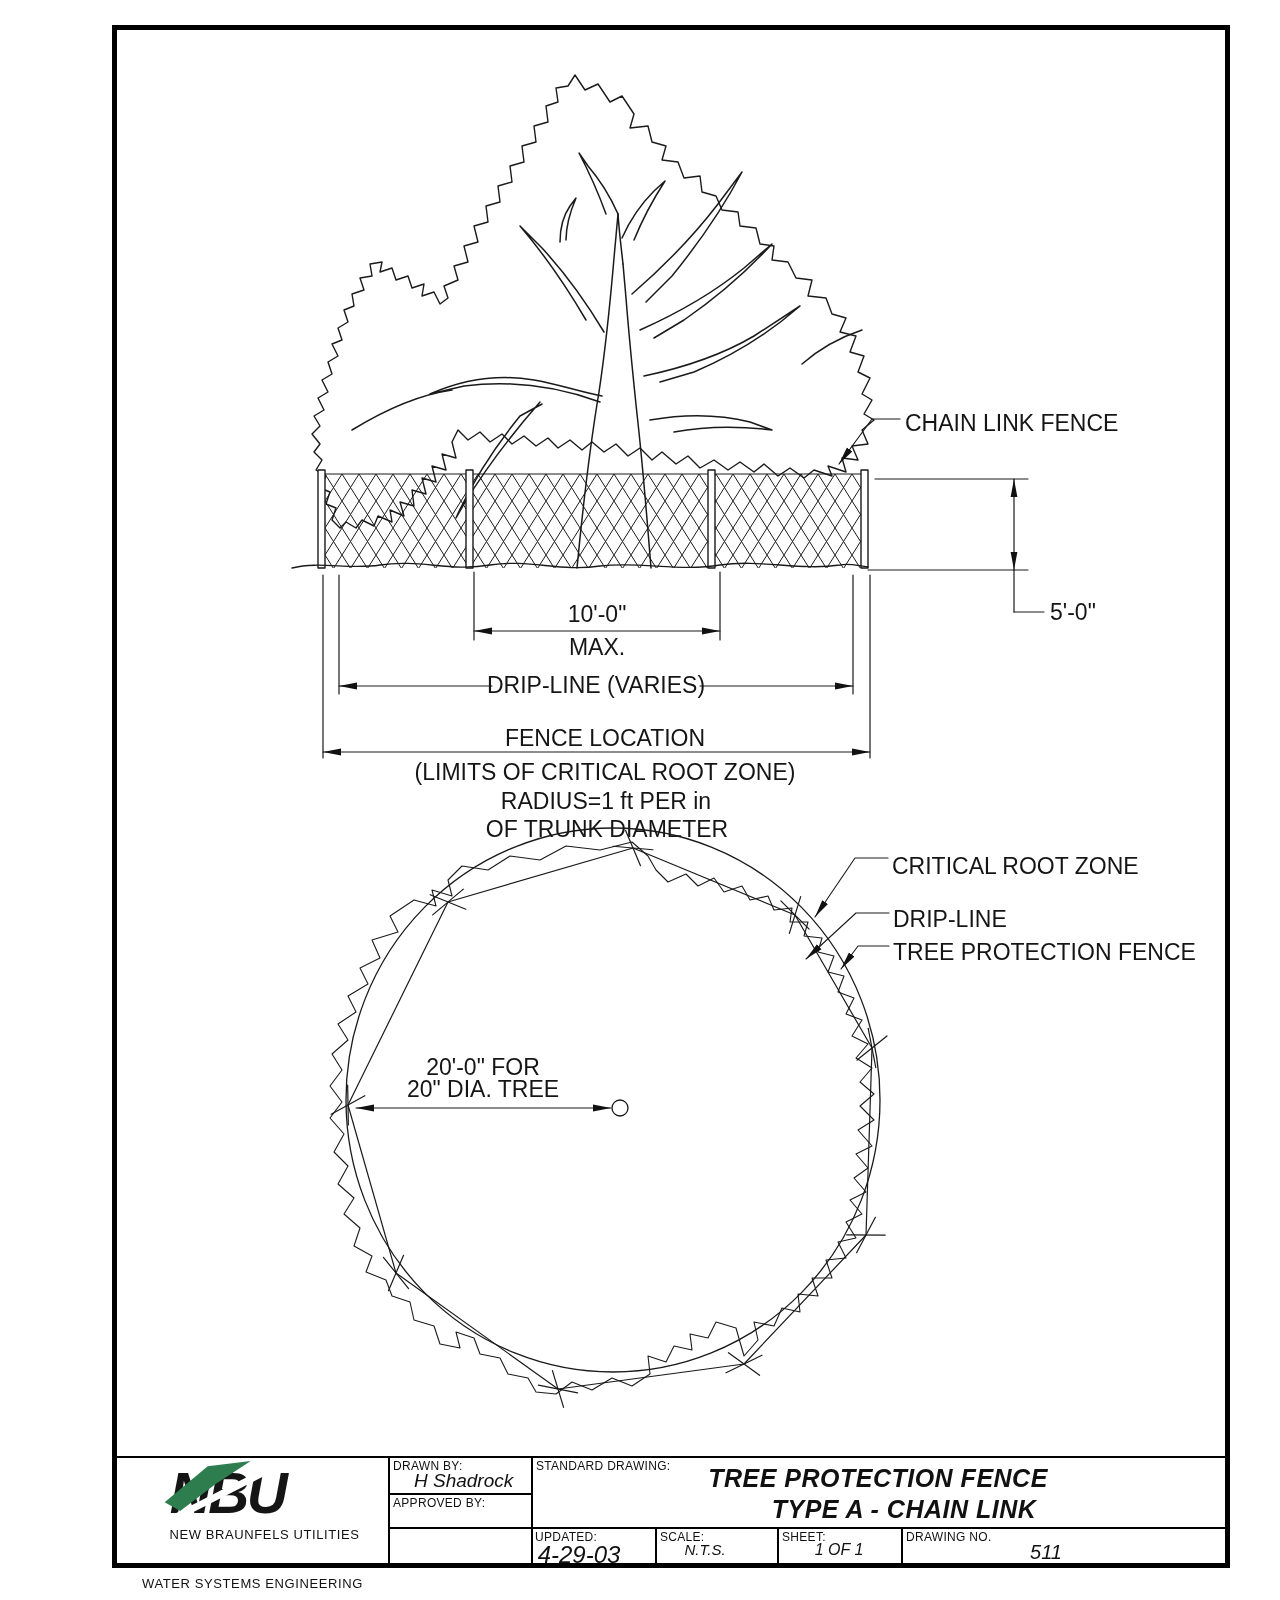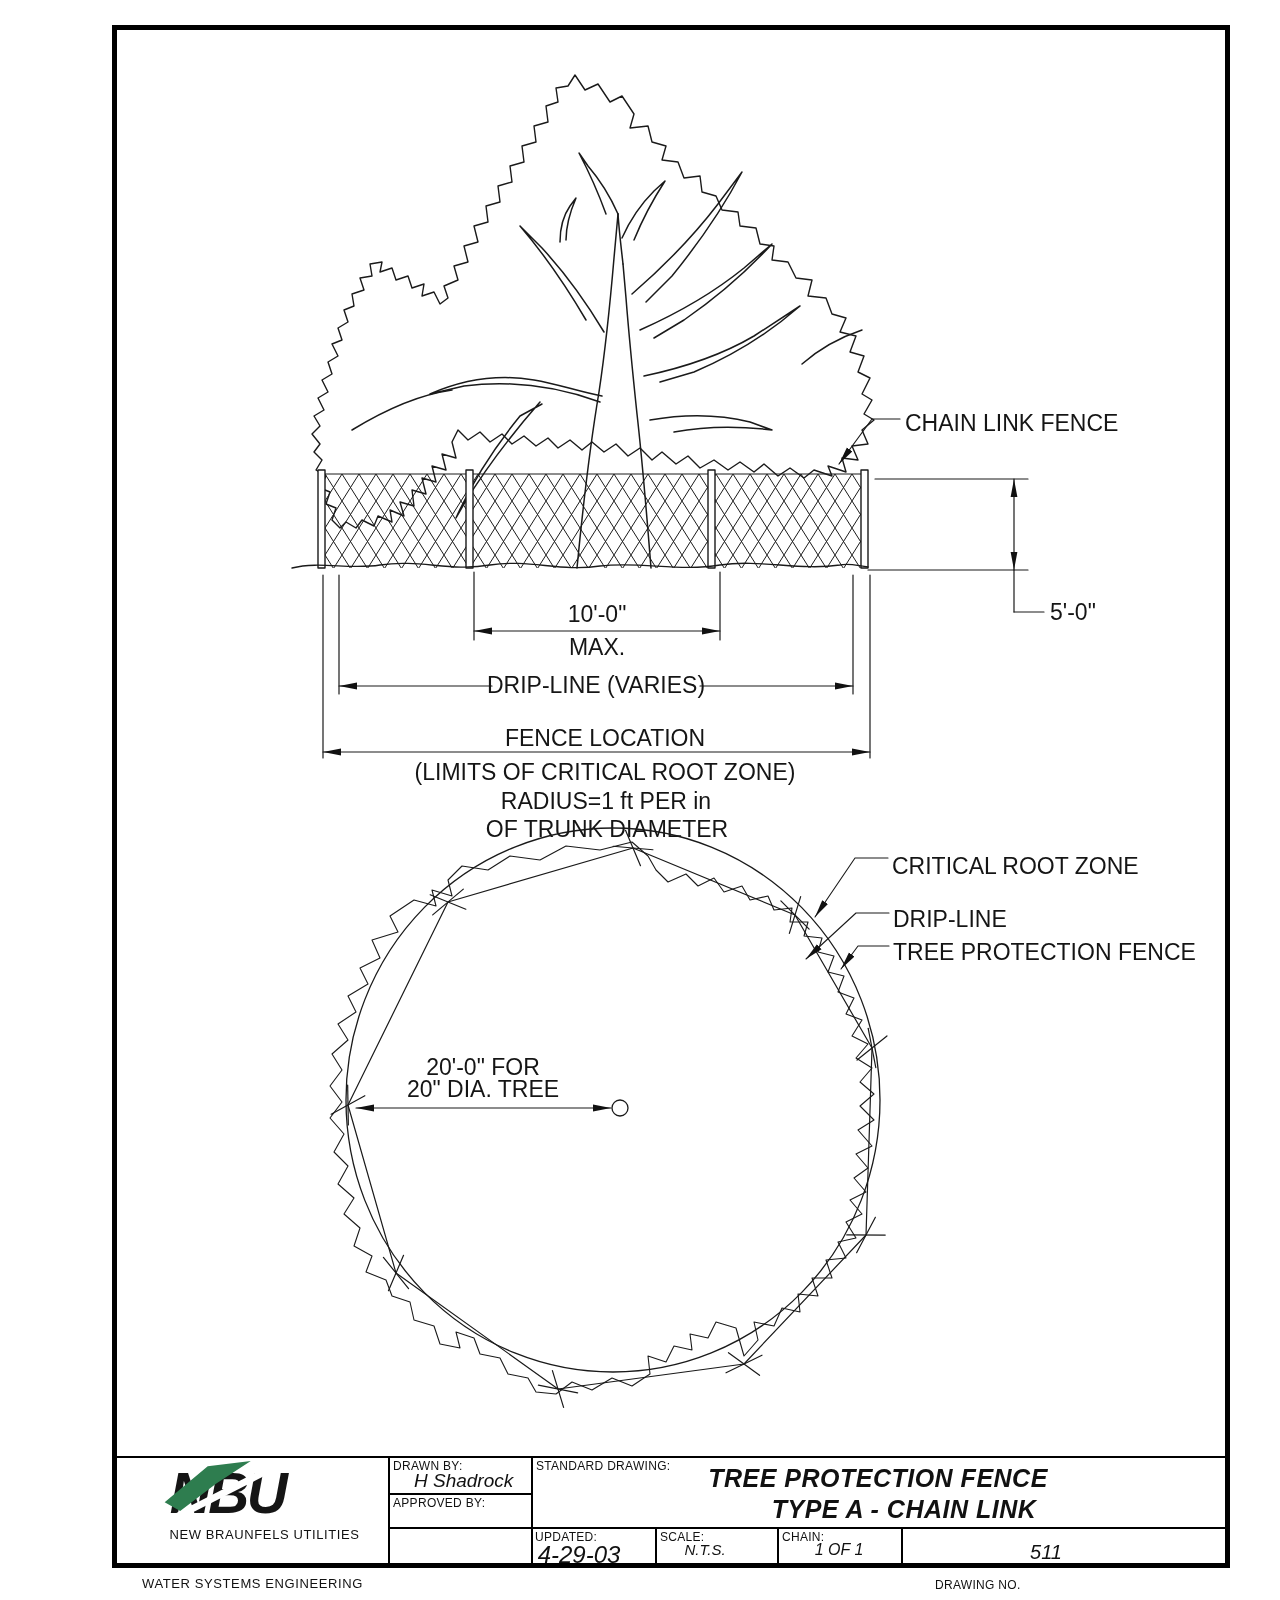--- a/index.html
+++ b/index.html
@@ -229,18 +229,18 @@
   <div class="lbl" style="left:536px;top:1459px;">STANDARD DRAWING:</div>
   <div class="title-line" style="top:1464px;">TREE PROTECTION FENCE</div>
   <div class="title-line" style="top:1495px;margin-left:26px;">TYPE A - CHAIN LINK</div>
 
   <div class="lbl" style="left:535px;top:1530px;">UPDATED:</div>
   <div class="val val-center" style="left:531px;top:1541px;width:96px;font-size:24px;">4-29-03</div>
 
   <div class="lbl" style="left:660px;top:1530px;">SCALE:</div>
   <div class="val val-center" style="left:655px;top:1541px;width:100px;font-size:15px;">N.T.S.</div>
 
-  <div class="lbl" style="left:782px;top:1530px;">CHAIN:</div>
+  <div class="lbl" style="left:782px;top:1530px;">SHEET:</div>
   <div class="val val-center" style="left:777px;top:1541px;width:124px;font-size:16px;">1 OF 1</div>
 
-  <div class="lbl" style="left:906px;top:1578px;margin-left:29px;">DRAWING NO.</div>
+  <div class="lbl" style="left:906px;top:1530px;">DRAWING NO.</div>
   <div class="val val-center" style="left:901px;top:1541px;width:290px;font-size:20px;">511</div>
 </div>
 
 </body></html>

